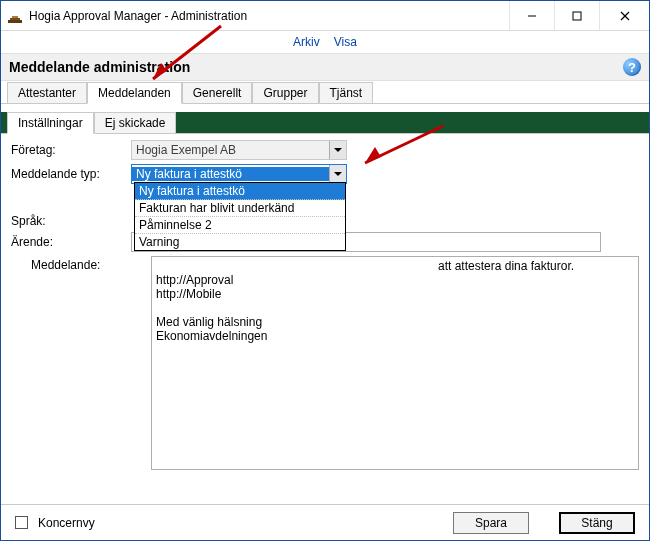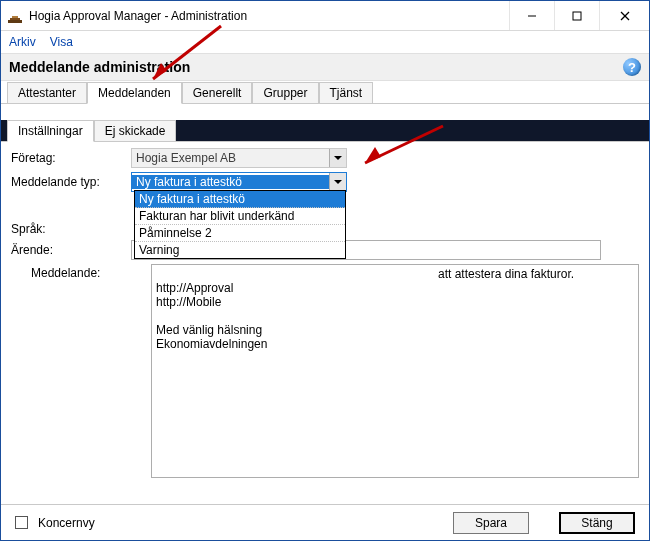--- a/index.html
+++ b/index.html
@@ -36,20 +36,21 @@
     display: flex; align-items: center; justify-content: center;
     font-size: 13px;
     border-left: 1px solid #e5e5e5;
     cursor: default;
   }
   .win-btn.close { width: 50px; }
   .menubar {
     height: 22px; display: flex; align-items: center;
     padding: 0 8px; gap: 14px;
     background:#fff;
+    justify-content:center;
   }
   .menubar .menu-item { color:#0645ad; cursor:default; }
   .page-header {
     height: 28px;
     background: #f0f0f0;
     border-top: 1px solid #e0e0e0;
     border-bottom: 1px solid #e0e0e0;
     display: flex; align-items: center; justify-content: space-between;
     padding: 0 8px 0 8px;
   }
@@ -79,23 +80,23 @@
   }
   .tab.active {
     background:#fff;
     border-bottom: 1px solid #fff;
     margin-bottom: -1px;
     z-index: 2;
   }
 
   .sub-tabs-row {
     height: 22px; display:flex; align-items:flex-start; padding: 0 6px;
-    background:#0f172a;
+    background:#14532d;
     border-bottom: 1px solid #c9c9c9;
-    margin-top: 16px;
+    margin-top: 8px;
   }
 
   .form-area {
     flex:1;
     padding: 6px 10px 6px 10px;
     position: relative;
     overflow: hidden;
   }
   .form-row { display:flex; align-items:center; margin-bottom:4px; }
   .form-label { width: 120px; font-size:12px; }

